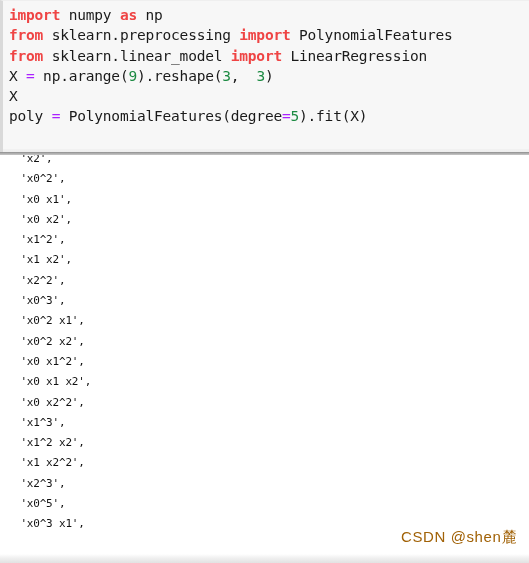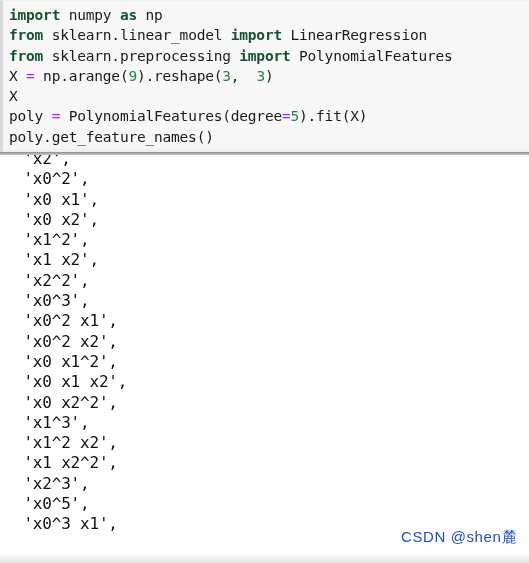--- a/index.html
+++ b/index.html
@@ -34,21 +34,21 @@
   .code-line {
     height: 20.3px;
     line-height: 20.3px;
     white-space: pre;
     font-family: "DejaVu Sans Mono", "Liberation Mono", monospace;
     font-size: 14.5px;
     color: #1a1a1a;
     letter-spacing: -0.2px;
   }
   .kw {
-    color: #14532d;
+    color: #ef4444;
     font-weight: bold;
   }
   .op {
     color: #aa22ff;
     font-weight: normal;
   }
   .num {
     color: #1c8a42;
   }
 
@@ -86,21 +86,21 @@
   }
   #output-lines {
     padding: 0 0 0 14px;
     margin-top: -6px;
   }
   .out-line {
     height: 20.3px;
     line-height: 20.3px;
     white-space: pre;
     font-family: "DejaVu Sans Mono", "Liberation Mono", monospace;
-    font-size: 16px;
+    font-size: 11px;
     color: #111111;
     letter-spacing: -0.2px;
   }
 
   
   #bottom-bar {
     position: absolute;
     left: 0;
     bottom: 0;
     width: 529px;
@@ -108,38 +108,37 @@
     background: linear-gradient(to bottom, #ffffff 0%, #f0f0f0 45%, #e2e2e2 100%);
   }
 
   
   #watermark {
     position: absolute;
     right: 12px;
     bottom: 16px;
     font-family: "Liberation Sans", "DejaVu Sans", sans-serif;
     font-size: 15px;
-    color: #1d4ed8;
+    color: #a16207;
     letter-spacing: 0.6px;
     white-space: nowrap;
     user-select: none;
   }
 </style>
 </head>
 <body>
 
 <div id="code-cell">
   <div id="code-lines">
       <div class="code-line"><span class="kw">import</span><span> numpy </span><span class="kw">as</span><span> np</span></div>
+      <div class="code-line"><span class="kw">from</span><span> sklearn.preprocessing </span><span class="kw">import</span><span> PolynomialFeatures</span></div>
       <div class="code-line"><span class="kw">from</span><span> sklearn.linear_model </span><span class="kw">import</span><span> LinearRegression</span></div>
-      <div class="code-line"><span class="kw">from</span><span> sklearn.preprocessing </span><span class="kw">import</span><span> PolynomialFeatures</span></div>
       <div class="code-line"><span>X </span><span class="op">=</span><span> np.arange(</span><span class="num">9</span><span>).reshape(</span><span class="num">3</span><span>, </span><span class="num"> 3</span><span>)</span></div>
       <div class="code-line"><span>X</span></div>
       <div class="code-line"><span>poly </span><span class="op">=</span><span> PolynomialFeatures(degree</span><span class="op">=</span><span class="num">5</span><span>).fit(X)</span></div>
-      <div class="code-line"><span>poly.get_feature_names()</span></div>
     </div>
   <div id="code-scrollbar"></div>
 </div>
 
 <div id="cell-divider"></div>
 
 <div id="output-area">
   <div id="output-lines">
       <div class="out-line"> 'x2',</div>
       <div class="out-line"> 'x0^2',</div>

